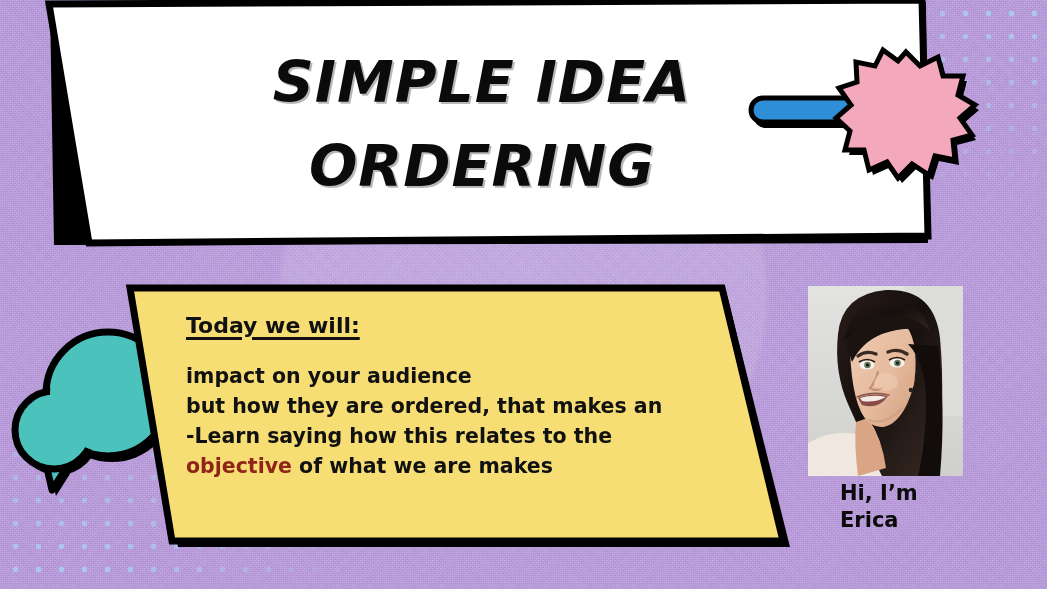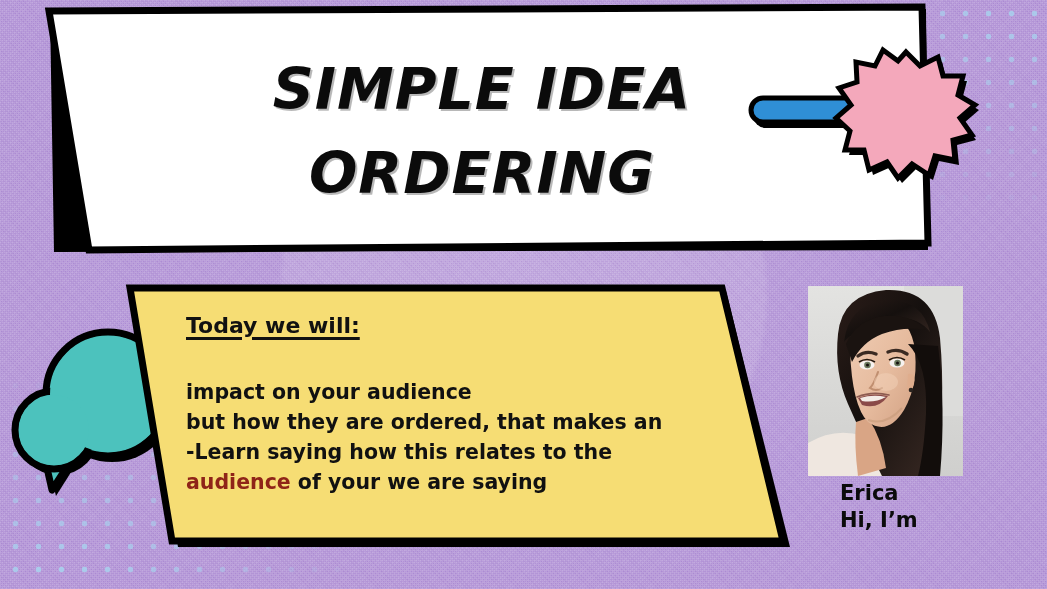--- a/index.html
+++ b/index.html
@@ -53,21 +53,21 @@
             mask-image:radial-gradient(ellipse 330px 300px at 1010px -10px, #000 10%, rgba(0,0,0,0) 78%);
   }
   .bg-vignette {
     position:absolute; inset:0;
     background:radial-gradient(ellipse 900px 620px at 50% 45%, rgba(255,255,255,0.05) 0%, rgba(0,0,0,0) 70%);
   }
 
   
   .banner {
     position:absolute;
-    left:38px; top:7px;
+    left:38px; top:0;
     width:888px; height:250px;
   }
   .banner svg { display:block; width:100%; height:100%; overflow:visible; }
 
   .banner-text {
     position:absolute;
     left:0; top:40px;
     width:888px;
     text-align:center;
     color:#0b0b0b;
@@ -106,21 +106,21 @@
     font-family:"DejaVu Sans", sans-serif;
     font-weight:700;
     -webkit-user-select:none; user-select:none;
   }
   .card-heading {
     font-size:22px;
     line-height:30px;
     text-decoration:underline;
     text-underline-offset:4px;
     text-decoration-thickness:3px;
-    margin-bottom:36px;
+    margin-bottom:20px;
   }
   .card-line {
     font-size:20.5px;
     line-height:30px;
     white-space:nowrap;
   }
   .card-line .hl { color:#8f2418; }
 
   
   .photo {
@@ -204,21 +204,21 @@
     <svg viewBox="0 0 670 265" preserveAspectRatio="none" aria-hidden="true">
       <polygon points="18,6 608,6 672,262 60,262" fill="#000000"></polygon>
       <polygon points="12,3 604,3 665,256 54,256" fill="#f6dd74" stroke="#000000" stroke-width="7" stroke-linejoin="miter"></polygon>
     </svg>
 
     <div class="card-body">
       <div class="card-heading">Today we will:</div>
       <div class="card-line">impact on your audience</div>
       <div class="card-line">but how they are ordered, that makes an</div>
       <div class="card-line">-Learn saying how this relates to the</div>
-      <div class="card-line"><span class="hl">audience</span><span> of your we are saying</span></div>
+      <div class="card-line"><span class="hl">objective</span><span> of what we are makes</span></div>
     </div>
   </div>
 
   <div class="photo">
     <svg viewBox="0 0 155 190" preserveAspectRatio="none" aria-hidden="true">
       <defs>
         <linearGradient id="wallg" x1="0" y1="0" x2="0" y2="1">
           <stop offset="0%" stop-color="#e3e3e1"></stop>
           <stop offset="100%" stop-color="#cfcfcd"></stop>
         </linearGradient>
@@ -276,17 +276,17 @@
 
         <path d="M100 88 Q108 86 106 98 Q104 106 99 104" fill="#dfad8d"></path>
         <circle cx="103" cy="104" r="2.3" fill="#2a2420"></circle>
 
         <path d="M60 134 Q78 140 94 122" stroke="#c39877" stroke-width="2" fill="none" opacity=".55"></path>
       </g>
     </svg>
   </div>
 
   <div class="photo-caption">
+    <span class="ln">Hi, I’m</span>
     <span class="ln">Erica</span>
-    <span class="ln">Hi, I’m</span>
   </div>
 
 </div>
 
 </body></html>

